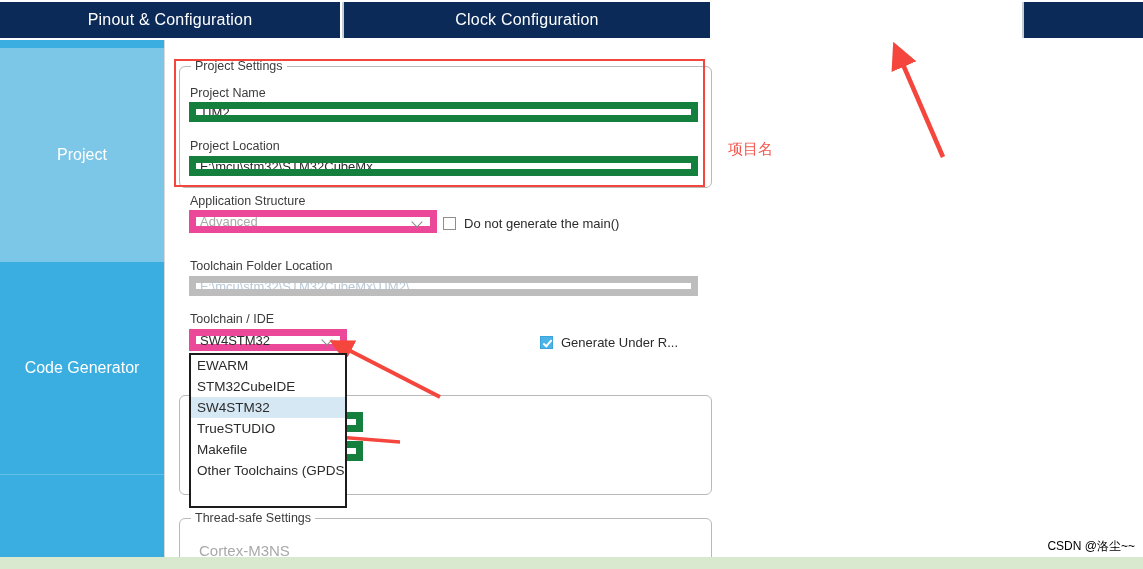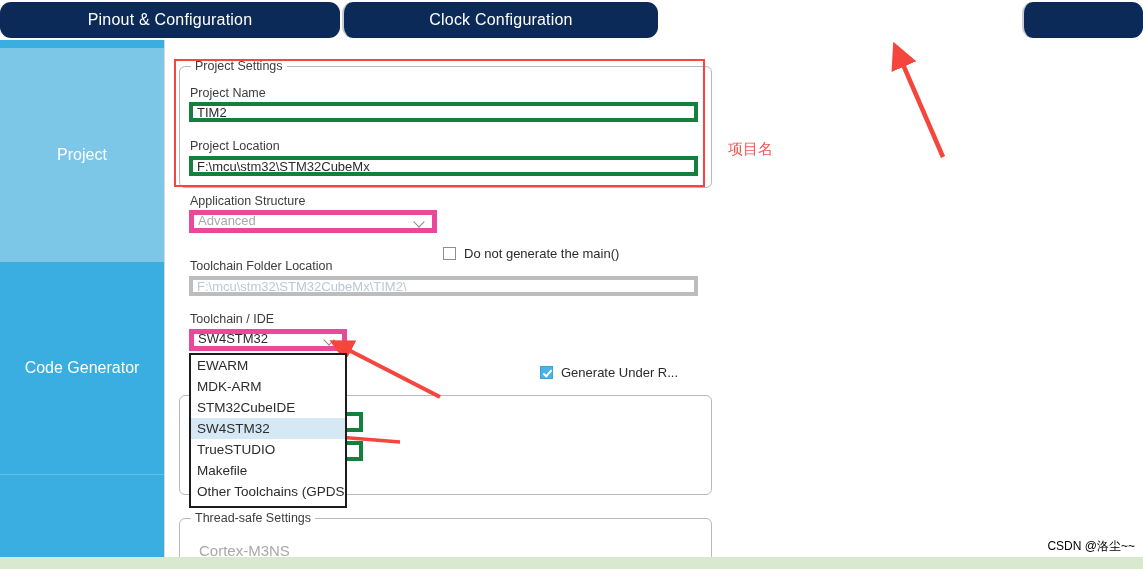--- a/index.html
+++ b/index.html
@@ -17,26 +17,25 @@
   #tabbar {
     position: absolute; left: 0; top: 0; width: 1143px; height: 40px;
     background: #ffffff;
   }
   .tab {
     position: absolute; top: 2px; height: 36px;
     display: flex; align-items: center; justify-content: center;
     color: #ffffff; font-size: 16px; letter-spacing: .2px;
     box-sizing: border-box;
     border-left: 2px solid #c9cdd6;
-    border-radius: 11px;
   }
   .tab.dark { background: #0b2a57; }
   .tab.active { background: #3aaee0; }
   #tab-pinout   { left: 0px;    width: 340px; border-left: none; }
-  #tab-clock    { left: 342px;  width: 316px; }
+  #tab-clock    { left: 342px;  width: 368px; }
   #tab-project  { left: 685px;  width: 335px; }
   #tab-extra    { left: 1022px; width: 121px; }
 
   
   #rail {
     position: absolute; left: 0; top: 40px; width: 164px; height: 529px;
     background: #3aaee0;
   }
   .rail-item {
     position: absolute; left: 0; width: 164px;
@@ -66,50 +65,50 @@
     position: absolute; top: -8px; left: 11px;
     background: #ffffff; padding: 0 4px;
     font-size: 12.5px; color: #3c3c3c; white-space: nowrap;
   }
 
   .field-label {
     position: absolute; font-size: 12.5px; color: #3c3c3c; white-space: nowrap;
   }
   .textbox {
     position: absolute; box-sizing: border-box;
-    border: 4px solid #15803d; background: #ffffff;
+    border: 7px solid #15803d; background: #ffffff;
     font-size: 13px; color: #2b2b2b;
     display: flex; align-items: center; padding-left: 4px;
     white-space: nowrap; overflow: hidden;
   }
   .textbox.disabled { color: #b9c9d6; border-color: #bdbdbd; }
 
   
   .combo {
     position: absolute; box-sizing: border-box;
-    border: 5px solid #ec4899; background: #ffffff;
+    border: 7px solid #ec4899; background: #ffffff;
     font-size: 13px; color: #2b2b2b;
-    display: flex; align-items: flex-end; padding-left: 4px;
+    display: flex; align-items: center; padding-left: 4px;
   }
   .combo.disabled { color: #a9a9a9; }
   .combo .caret {
     position: absolute; right: 8px; top: 50%;
     width: 9px; height: 9px; margin-top: -5px;
   }
   .combo .caret::before {
     content: ""; position: absolute; left: 0; top: 1px;
     width: 7px; height: 7px;
     border-left: 1.4px solid #8a8a8a; border-bottom: 1.4px solid #8a8a8a;
     transform: rotate(-45deg);
   }
 
   
   .checkrow {
     position: absolute; display: flex; align-items: center;
-    font-size: 13px; color: #2b2b2b; white-space: nowrap; margin-top: 30px;
+    font-size: 13px; color: #2b2b2b; white-space: nowrap;
   }
   .cbox {
     width: 13px; height: 13px; box-sizing: border-box;
     border: 1px solid #8e8e8e; background: #ffffff;
     margin-right: 8px; position: relative; flex: none;
   }
   .cbox.checked { background: #4cb3e6; border-color: #3aa3da; }
   .cbox.checked::after {
     content: ""; position: absolute; left: 4px; top: 1px;
     width: 3px; height: 7px;
@@ -230,23 +229,20 @@
   <div class="groupbox" style="left:14px; top:478px; width:533px; height:75px;">
     <div class="group-title">Thread-safe Settings</div>
   </div>
   <div class="field-label" style="left:34px; top:502px; color:#a9a9a9; font-size:15px;">Cortex-M3NS</div>
 
   <div id="combo-popup" style="left:24px; top:313px; width:158px; height:155px;">
     <div class="popup-item">
       <span>EWARM</span>
     </div>
     <div class="popup-item">
-      <span>MDK-ARM</span>
-    </div>
-    <div class="popup-item">
       <span>STM32CubeIDE</span>
     </div>
     <div class="popup-item sel">
       <span>SW4STM32</span>
     </div>
     <div class="popup-item">
       <span>TrueSTUDIO</span>
     </div>
     <div class="popup-item">
       <span>Makefile</span>

